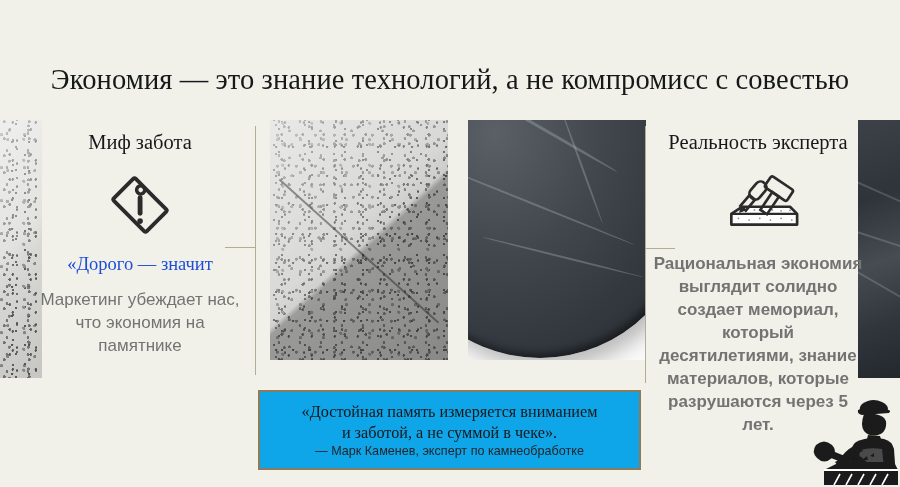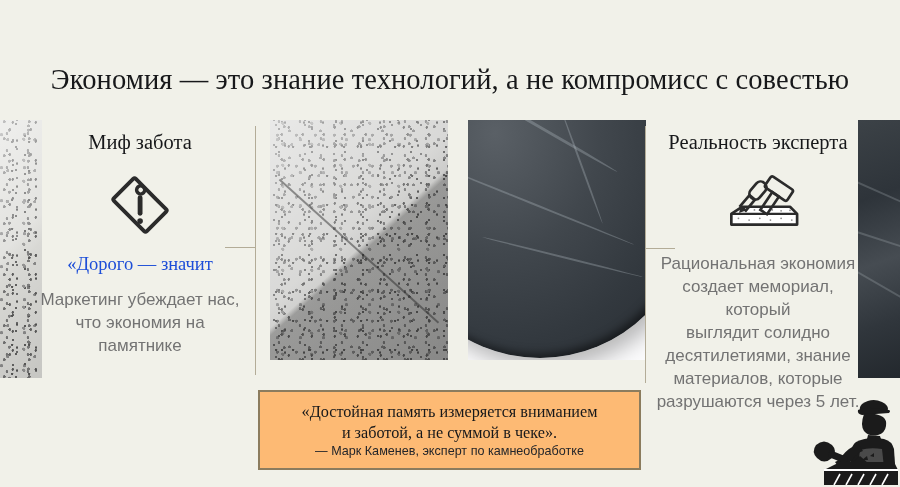--- a/index.html
+++ b/index.html
@@ -131,26 +131,26 @@
   }
   .col-quote{
     margin-top:14px;
     font-family:"Liberation Serif", serif;
     font-size:18.5px;line-height:1.26;color:#1d4ed8;
   }
   .col-body{
     margin-top:12px;
     font-size:17px;line-height:1.36;color:#737373;
   }
-  .col.right .col-body{margin-top:13px;}
+  .col.right .col-body{margin-top:13px;font-weight:bold;}
 
   
   .quotebox{
     position:absolute;left:258px;top:390px;width:383px;height:80px;
-    border:2px solid #8b7c5e;background:#fdba74;
+    border:2px solid #8b7c5e;background:#0ea5e9;
     box-sizing:border-box;
     display:flex;flex-direction:column;align-items:center;justify-content:center;
   }
   .qb-main{
     font-family:"Liberation Serif", serif;
     font-size:16.2px;line-height:1.26;color:#17181a;text-align:center;
   }
   .qb-attr{
     margin-top:1px;font-size:12.6px;color:#24262a;text-align:center;
   }
@@ -258,22 +258,22 @@
         <g transform="rotate(34 66 24)">
           <rect x="52" y="8" width="30" height="15" rx="2.5" fill="none" stroke="#2b2b2b" stroke-width="3"></rect>
           <rect x="63" y="23" width="9" height="24" fill="none" stroke="#2b2b2b" stroke-width="3"></rect>
         </g>
       </svg>
     </div>
 
 
     <div class="col-body">
       <div>Рациональная экономия</div>
+      <div>выглядит солидно</div>
       <div>создает мемориал, который</div>
-      <div>выглядит солидно</div>
       <div>десятилетиями, знание</div>
       <div>материалов, которые</div>
       <div>разрушаются через 5 лет.</div>
     </div>
   </div>
 
   <div class="quotebox">
     <div class="qb-main">
       <div>«Достойная память измеряется вниманием</div>
       <div>и заботой, а не суммой в чеке».</div>

